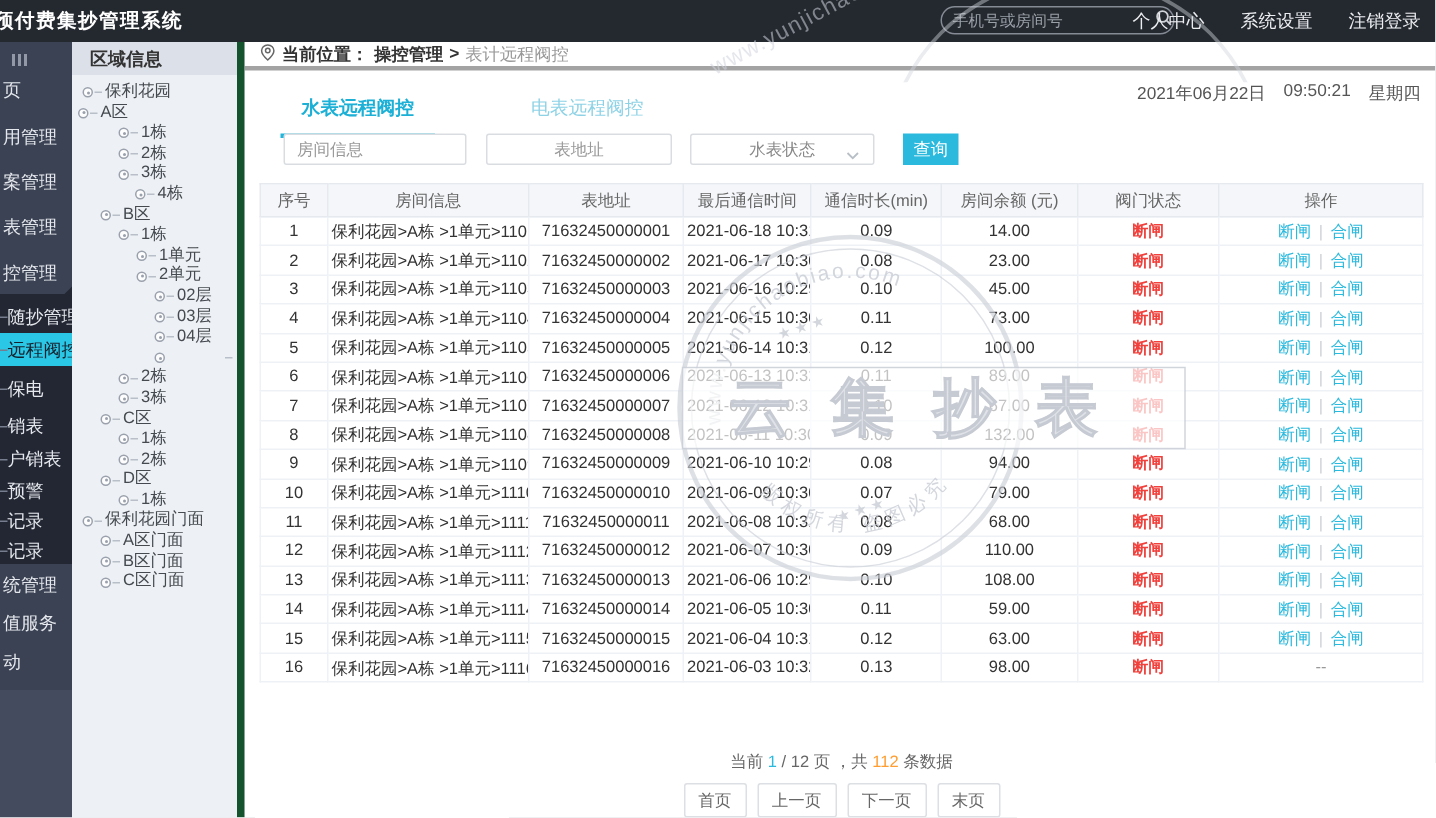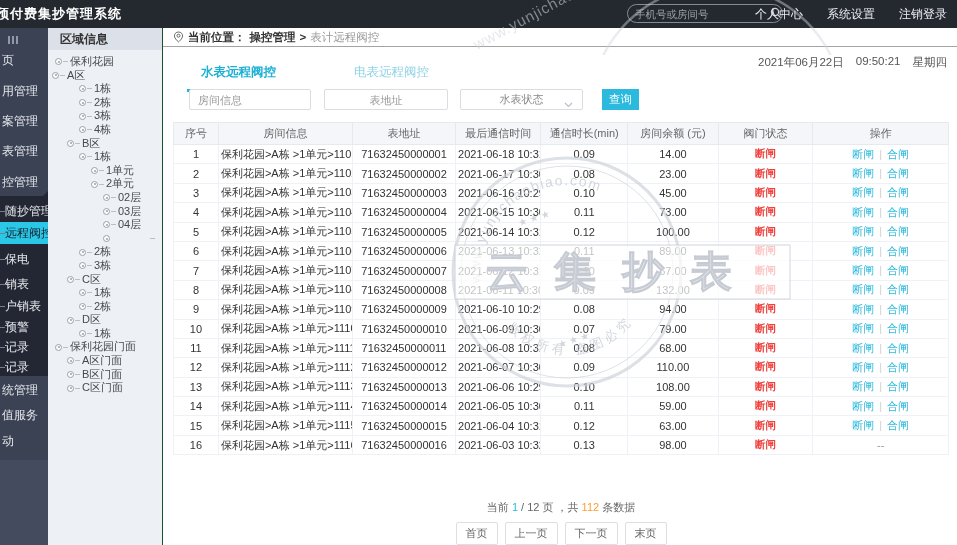--- a/index.html
+++ b/index.html
@@ -22,31 +22,31 @@
   .submenu-bg { position:absolute; left:0; top:168px; width:48px; height:180px; background:#232733; }
   .submenu-notch { position:absolute; right:0; top:163px; width:0; height:0; border-left:5px solid transparent; border-bottom:5px solid #232733; }
   .menu-icon { position:absolute; top:8px; left:8px; display:flex; gap:2px; }
   .menu-icon i { display:block; width:2px; height:8px; background:#9298a6; }
   .side-item { position:absolute; left:0; width:48px; height:22px; line-height:22px; font-size:12px; color:#e4e7ec; white-space:nowrap; padding-left:2px; cursor:pointer; }
   .side-item.sub { padding-left:0; }
   .side-item.sub .dash { display:inline-block; width:5px; height:1px; background:#767d8e; vertical-align:middle; margin-right:0; }
   .side-item.active { background:#2bc7e6; color:#14222e; }
 
   
-  .tree-panel { position:absolute; left:48px; top:28px; width:115px; height:517px; background:#edf0f5; border-right:1px solid #14532d; z-index:10; overflow:hidden; }
+  .tree-panel { position:absolute; left:48px; top:28px; width:115px; height:517px; background:#edf0f5; border-right:5px solid #14532d; z-index:10; overflow:hidden; }
   .tree-header { height:22px; line-height:22px; background:#dce1e9; color:#333; font-size:12px; font-weight:bold; padding-left:12px; }
   .tree-list { padding-top:5px; }
   .tree-node { height:13.6px; line-height:13.6px; font-size:11px; color:#454a50; white-space:nowrap; cursor:pointer; display:flex; align-items:center; }
   .tnode-icon { display:inline-block; width:7px; height:7px; border:1px solid #9aa1ac; border-radius:50%; background:#fdfdfe; position:relative; flex:none; }
   .tnode-icon::after { content:""; position:absolute; left:1.5px; top:1.5px; width:2px; height:2px; border-radius:50%; background:#9aa1ac; }
   .tnode-dash { display:inline-block; width:5px; height:1px; background:#b9bfc8; margin:0 2px 0 1px; flex:none; }
 
   
   .main { position:absolute; left:163px; top:28px; width:794px; height:517px; background:#fff; }
-  .crumbbar { position:absolute; left:0; top:0; width:794px; height:19px; background:#fff; border-bottom:1px solid #a3a3a3; display:flex; align-items:center; padding-left:10px; font-size:11.5px; gap:4px; }
+  .crumbbar { position:absolute; left:0; top:0; width:794px; height:19px; background:#fff; border-bottom:3px solid #a3a3a3; display:flex; align-items:center; padding-left:10px; font-size:11.5px; gap:4px; }
   .crumb-strong { color:#333; font-weight:bold; }
   .crumb-current { color:#999; }
   .datetime { position:absolute; top:27px; right:10px; font-size:11.5px; color:#555; display:flex; gap:12px; }
 
   .tabs { position:absolute; left:24px; top:36px; display:flex; gap:50px; }
   .tab { font-size:12.5px; padding:0 14px 8px 14px; cursor:pointer; color:#8ed2e6; }
   .tab.active { color:#1cb0d6; font-weight:bold; border-bottom:3px solid #1fb5dc; }
 
   .filters { position:absolute; left:0; top:61px; width:794px; height:22px; }
   .f-input { position:absolute; top:0; height:21px; border:1px solid #d9dde2; border-radius:2px; font-size:11px; color:#666; font-family:inherit; outline:none; background:#fff; }
@@ -150,21 +150,21 @@
         <div class="tree-node" style="padding-left: 31px;">
           <span class="tnode-icon"></span>
           <span class="tnode-dash"></span>
           <span>2栋</span>
         </div>
         <div class="tree-node" style="padding-left: 31px;">
           <span class="tnode-icon"></span>
           <span class="tnode-dash"></span>
           <span>3栋</span>
         </div>
-        <div class="tree-node" style="padding-left: 31px;">
+        <div class="tree-node" style="padding-left: 42px;">
           <span class="tnode-icon"></span>
           <span class="tnode-dash"></span>
           <span>4栋</span>
         </div>
         <div class="tree-node" style="padding-left: 19px;">
           <span class="tnode-icon"></span>
           <span class="tnode-dash"></span>
           <span>B区</span>
         </div>
         <div class="tree-node" style="padding-left: 31px;">

